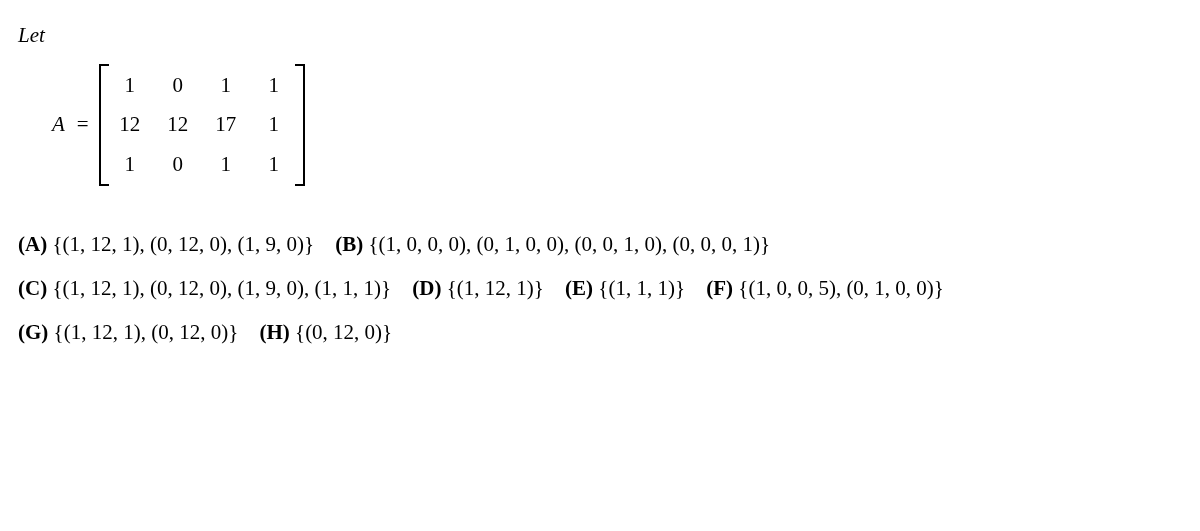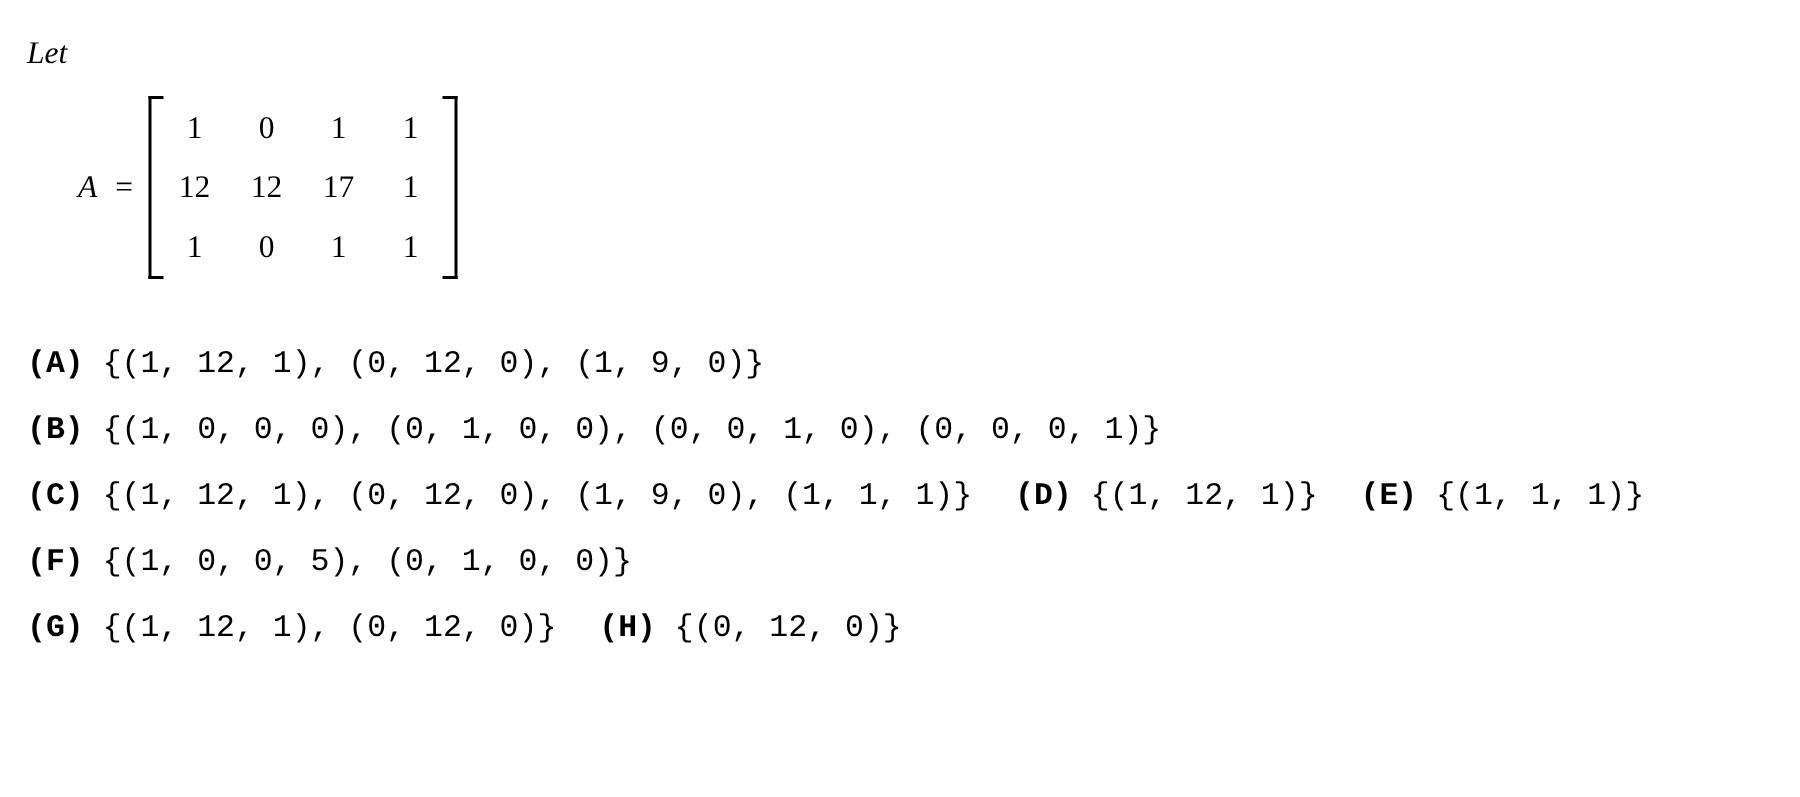--- a/index.html
+++ b/index.html
@@ -42,21 +42,21 @@
       grid-template-columns: repeat(4, auto);
       column-gap: 26px;
       row-gap: 8px;
       padding: 6px 10px;
     }
     .matrix-grid span { text-align: center; min-width: 22px; }
     .parts { margin: 24px 0 36px 0; }
     .part-line { margin-bottom: 6px; }
     .part-label { font-weight: bold; }
     .fi { font-style: italic; }
-    .choices { line-height: 2.1; font-family: Liberation Mono, monospace; }
+    .choices { line-height: 2.1; }
     .choice-label { font-weight: bold; }
     .choice-item { white-space: nowrap; margin-right: 16px; }
   </style>
 </head>
 <body>
 
 <div class="intro">Let</div>
 
 <div class="matrix-block">
   <span class="matrix-label">A</span>

